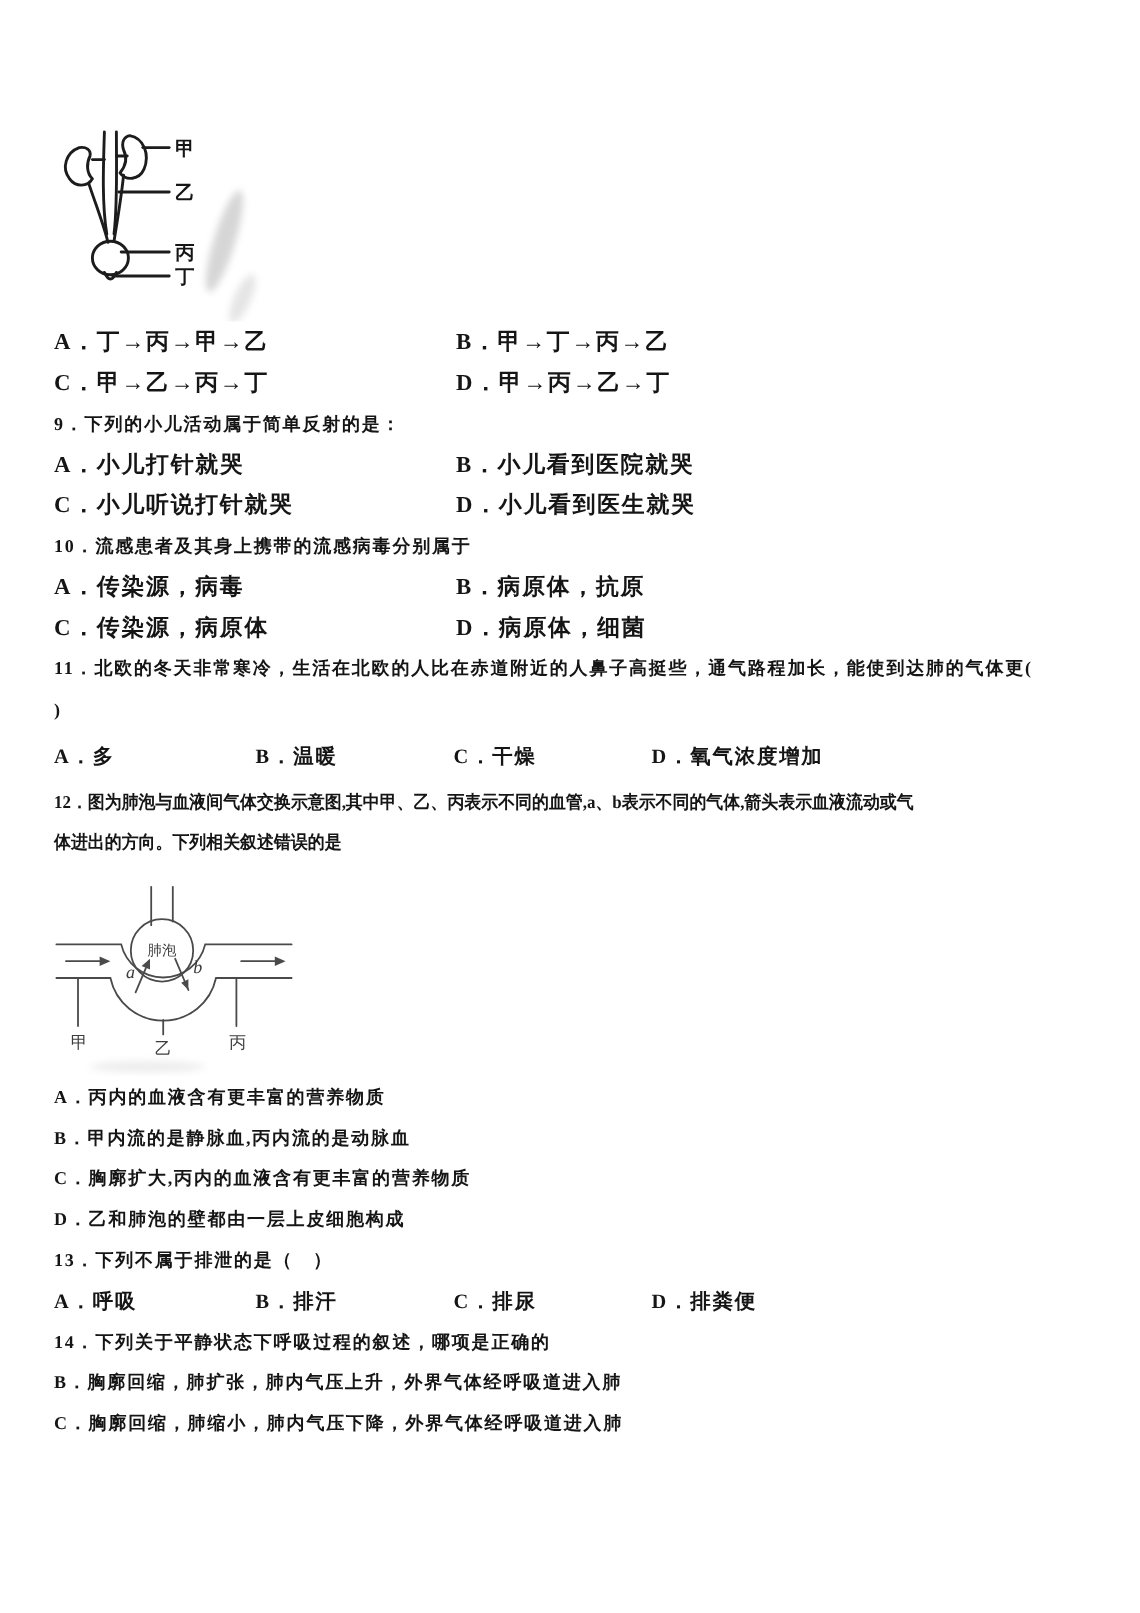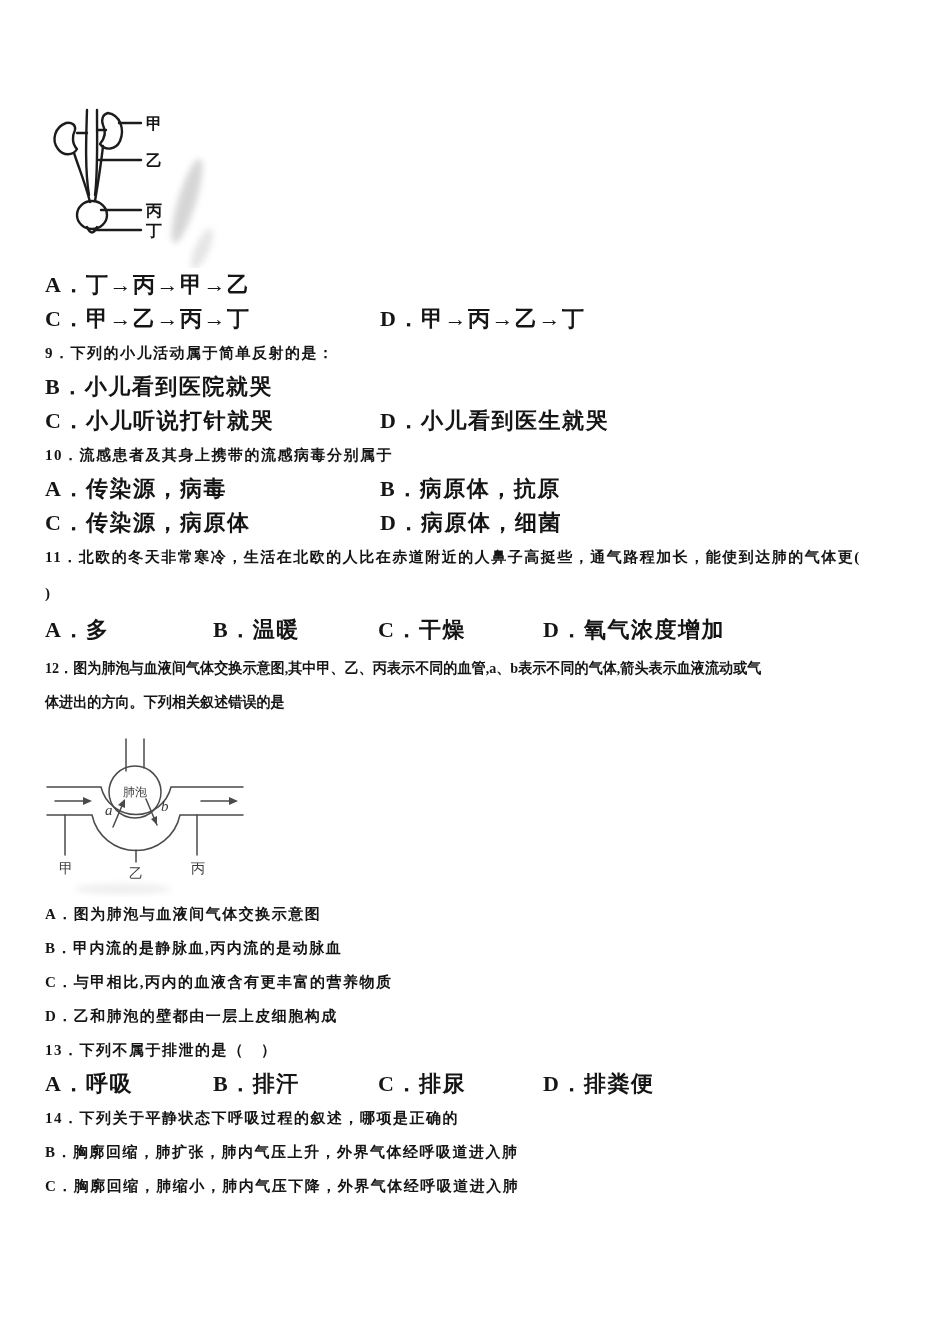--- a/index.html
+++ b/index.html
@@ -3,22 +3,22 @@
 <meta charset="utf-8">
 <style>
   html,body{margin:0;padding:0;}
   body{
     width:950px;height:1344px;background:#ffffff;overflow:hidden;
     font-family:"Liberation Serif","DejaVu Serif",serif;
     font-weight:700;color:#151515;
   }
   .content{padding-left:45px;padding-right:25px;}
   .line{height:34px;display:flex;align-items:center;font-size:15px;white-space:nowrap;}
-  .grid2{display:grid;grid-template-columns:335px auto;height:34px;align-items:center;font-size:22px;white-space:nowrap;}
-  .grid4{display:grid;grid-template-columns:168px 165px 165px auto;height:34px;align-items:center;font-size:22px;white-space:nowrap;}
+  .grid2{display:grid;grid-template-columns:335px auto;height:34px;align-items:center;font-size:19px;white-space:nowrap;}
+  .grid4{display:grid;grid-template-columns:168px 165px 165px auto;height:34px;align-items:center;font-size:17px;white-space:nowrap;}
   .t{letter-spacing:1.5px;display:inline-block;}
   .tight .t{letter-spacing:0;transform:scaleX(0.94);transform-origin:0 50%;}
   .dwrap{position:relative;}
   .d1{margin-top:103px;height:165px;}
   .d2{margin-top:18px;height:160px;}
   svg{display:block;}
   .dlabel{font-size:16px;font-weight:700;fill:#151515;font-family:inherit;}
   .dlabel2{font-size:14px;font-weight:400;fill:#3c3c3c;font-family:inherit;}
   .gaslabel{font-size:15px;font-style:italic;font-weight:400;fill:#3c3c3c;}
 </style>
@@ -62,30 +62,32 @@
       </g>
       <text class="dlabel" x="101" y="26">甲</text>
       <text class="dlabel" x="101" y="63">乙</text>
       <text class="dlabel" x="101" y="113">丙</text>
       <text class="dlabel" x="101" y="133">丁</text>
     </svg>
   </div>
 
   <div class="grid2">
     <span class="t">A．丁→丙→甲→乙</span>
+    <span class="t">B．甲→丁→丙→乙</span>
   </div>
   <div class="grid2">
     <span class="t">C．甲→乙→丙→丁</span>
     <span class="t">D．甲→丙→乙→丁</span>
   </div>
 
   <div class="line">
     <span class="t">9．下列的小儿活动属于简单反射的是：</span>
   </div>
   <div class="grid2">
+    <span class="t">A．小儿打针就哭</span>
     <span class="t">B．小儿看到医院就哭</span>
   </div>
   <div class="grid2">
     <span class="t">C．小儿听说打针就哭</span>
     <span class="t">D．小儿看到医生就哭</span>
   </div>
 
   <div class="line">
     <span class="t">10．流感患者及其身上携带的流感病毒分别属于</span>
   </div>
@@ -151,27 +153,27 @@
       <text class="dlabel2" x="90" y="59" text-anchor="middle" style="font-size:12px">肺泡</text>
       <text class="gaslabel" x="60" y="78">a</text>
       <text class="gaslabel" x="116" y="74">b</text>
       <text class="dlabel2" x="14" y="136">甲</text>
       <text class="dlabel2" x="84" y="141">乙</text>
       <text class="dlabel2" x="146" y="136">丙</text>
     </svg>
   </div>
 
   <div class="line">
-    <span class="t">A．图为肺泡与血液间气体交换示意图</span>
+    <span class="t">A．丙内的血液含有更丰富的营养物质</span>
   </div>
   <div class="line">
     <span class="t">B．甲内流的是静脉血,丙内流的是动脉血</span>
   </div>
   <div class="line">
-    <span class="t">C．与甲相比,丙内的血液含有更丰富的营养物质</span>
+    <span class="t">C．胸廓扩大,丙内的血液含有更丰富的营养物质</span>
   </div>
   <div class="line">
     <span class="t">D．乙和肺泡的壁都由一层上皮细胞构成</span>
   </div>
 
   <div class="line">
     <span class="t">13．下列不属于排泄的是（　）</span>
   </div>
   <div class="grid4">
     <span class="t">A．呼吸</span>

